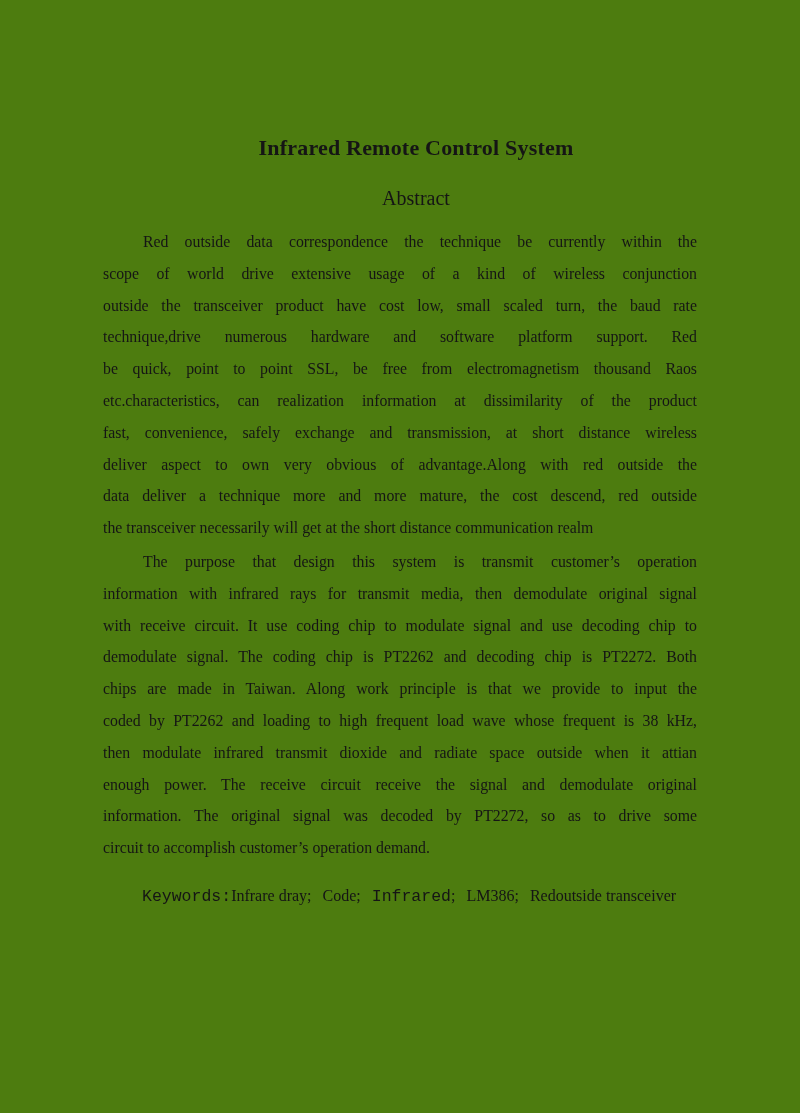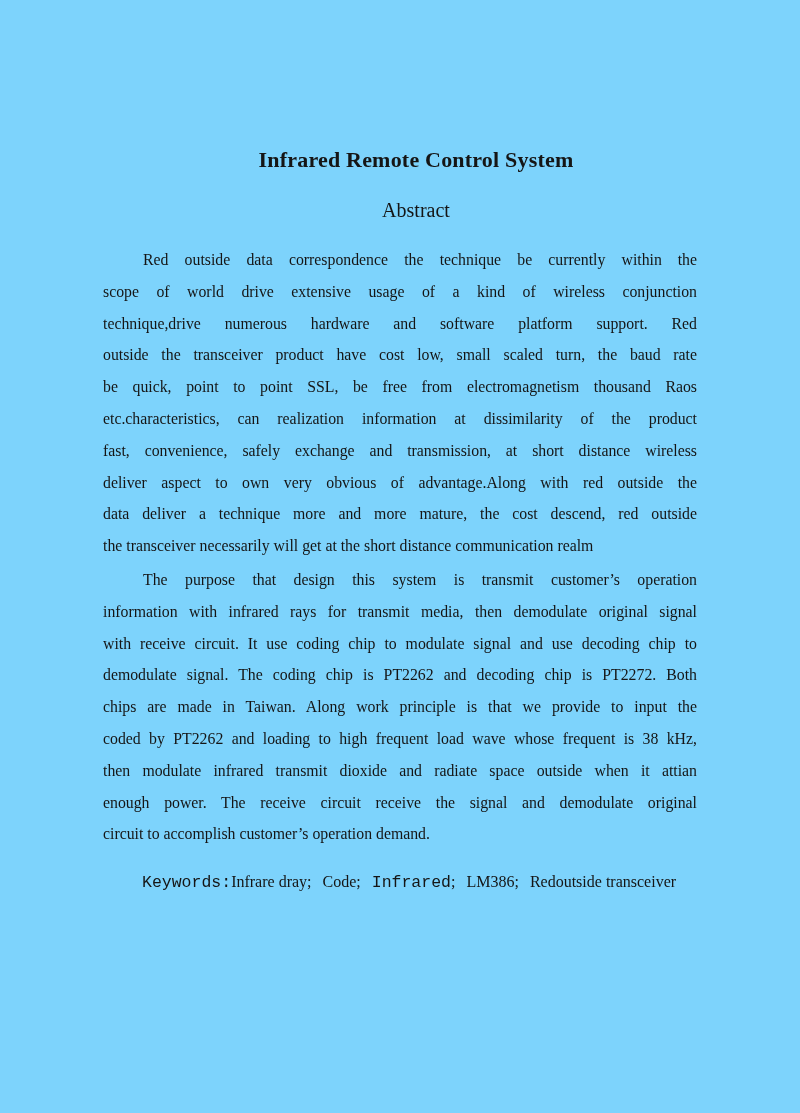--- a/index.html
+++ b/index.html
@@ -6,25 +6,25 @@
   html, body {
     margin: 0;
     padding: 0;
     background: #ffffff;
   }
   .page {
     position: relative;
     width: 800px;
     height: 1113px;
     margin: 0 auto;
-    background: #7dd3fc;
+    background: #4d7c0f;
     color: #151515;
     font-family: "Liberation Serif", serif;
     box-sizing: border-box;
-    padding: 16px 103px;
+    padding: 4px 103px;
     overflow: hidden;
   }
   .doc-title {
     margin: 128px 0 0 0;
     padding-left: 32px;
     font-size: 22px;
     line-height: 32px;
     font-weight: bold;
     text-align: center;
     letter-spacing: 0.2px;
@@ -32,21 +32,21 @@
   }
   .abstract-heading {
     margin: 20px 0 0 0;
     padding-left: 32px;
     font-size: 20px;
     line-height: 28px;
     font-weight: normal;
     text-align: center;
   }
   .para { margin: 0; }
-  .para-1 { margin-top: 20px; }
+  .para-1 { margin-top: 14px; }
   .para-2 { margin-top: 2px; }
   .line {
     font-size: 15.8px;
     line-height: 31.8px;
     height: 31.8px;
     text-align: justify;
     text-align-last: justify;
     overflow: hidden;
   }
   .para .line:first-child { text-indent: 40px; }
@@ -75,36 +75,37 @@
 <body>
 
 <div class="page">
   <h1 class="doc-title">Infrared Remote Control System</h1>
 
   <h2 class="abstract-heading">Abstract</h2>
 
   <div class="para para-1">
       <div class="line">Red outside data correspondence the technique be currently within the</div>
       <div class="line">scope of world drive extensive usage of a kind of wireless conjunction</div>
+      <div class="line">outside the transceiver product have cost low, small scaled turn, the baud rate</div>
       <div class="line">technique,drive numerous hardware and software platform support. Red</div>
-      <div class="line">outside the transceiver product have cost low, small scaled turn, the baud rate</div>
       <div class="line">be quick, point to point SSL, be free from electromagnetism thousand Raos</div>
       <div class="line">etc.characteristics, can realization information at dissimilarity of the product</div>
       <div class="line">fast, convenience, safely exchange and transmission, at short distance wireless</div>
       <div class="line">deliver aspect to own very obvious of advantage.Along with red outside the</div>
       <div class="line">data deliver a technique more and more mature, the cost descend, red outside</div>
       <div class="line">the transceiver necessarily will get at the short distance communication realm</div>
     </div>
 
   <div class="para para-2">
       <div class="line">The purpose that design this system is transmit customer’s operation</div>
       <div class="line">information with infrared rays for transmit media, then demodulate original signal</div>
       <div class="line">with receive circuit. It use coding chip to modulate signal and use decoding chip to</div>
       <div class="line">demodulate signal. The coding chip is PT2262 and decoding chip is PT2272. Both</div>
       <div class="line">chips are made in Taiwan. Along work principle is that we provide to input the</div>
       <div class="line">coded by PT2262 and loading to high frequent load wave whose frequent is 38 kHz,</div>
       <div class="line">then modulate infrared transmit dioxide and radiate space outside when it attian</div>
       <div class="line">enough power. The receive circuit receive the signal and demodulate original</div>
+      <div class="line">information. The original signal was decoded by PT2272, so as to drive some</div>
       <div class="line">circuit to accomplish customer’s operation demand.</div>
     </div>
 
   <div class="keywords"><span class="kw-mono">Keywords:</span><span class="kw-serif">Infrare dray</span><span class="kw-sep">;</span><span class="kw-serif">Code</span><span class="kw-sep">;</span><span class="kw-mono">Infrared</span><span class="kw-sep">;</span><span class="kw-serif">LM386</span><span class="kw-sep">;</span><span class="kw-serif">Redoutside transceiver</span></div>
 </div>
 
 </body></html>

